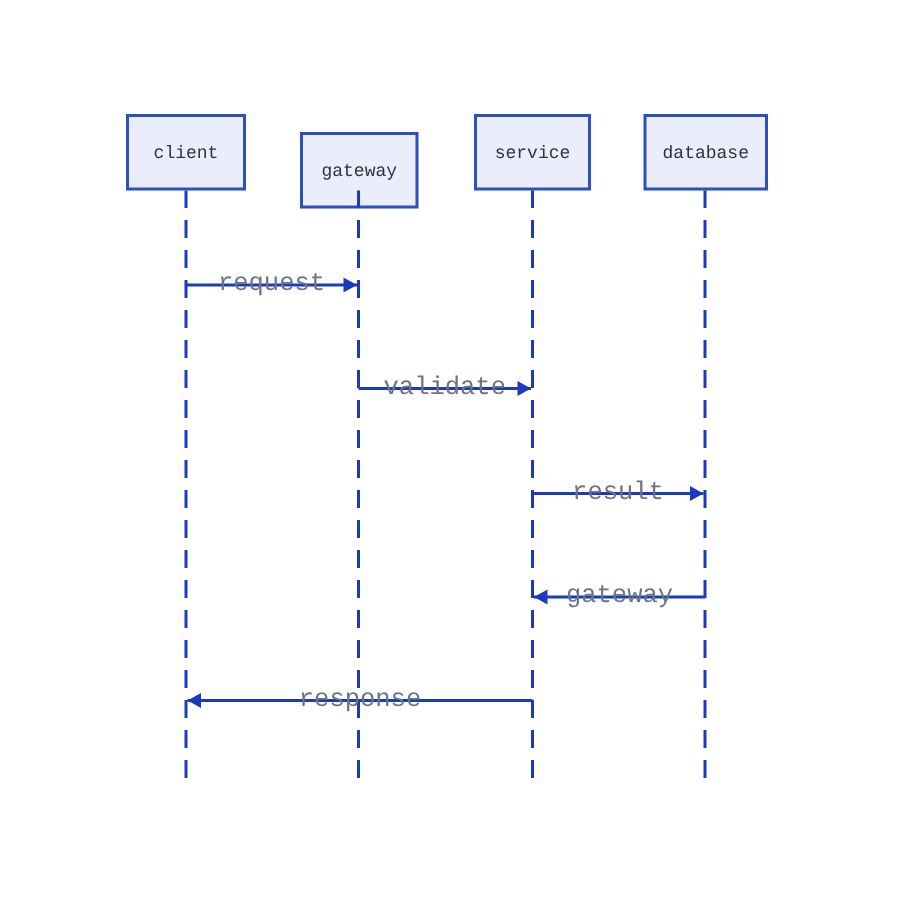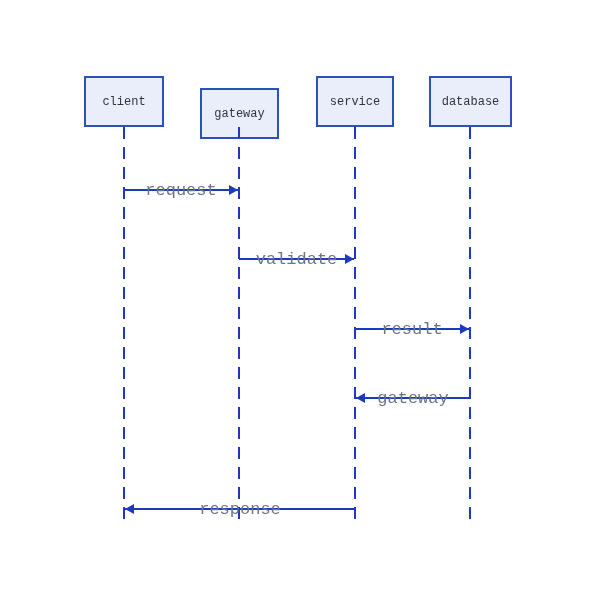--- a/index.html
+++ b/index.html
@@ -108,18 +108,18 @@
   <div class="msg" style="left:355px; top:328px; width:114px;">
     <span class="head-right"></span>
     <span class="label">result</span>
   </div>
 
   <div class="msg" style="left:356px; top:397px; width:114px;">
     <span class="head-left"></span>
     <span class="label">gateway</span>
   </div>
 
-  <div class="msg" style="left:125px; top:466px; width:230px;margin-top:42px;">
+  <div class="msg" style="left:125px; top:466px; width:230px;">
     <span class="head-left"></span>
     <span class="label">response</span>
   </div>
 
 </div>
 
 </body></html>

